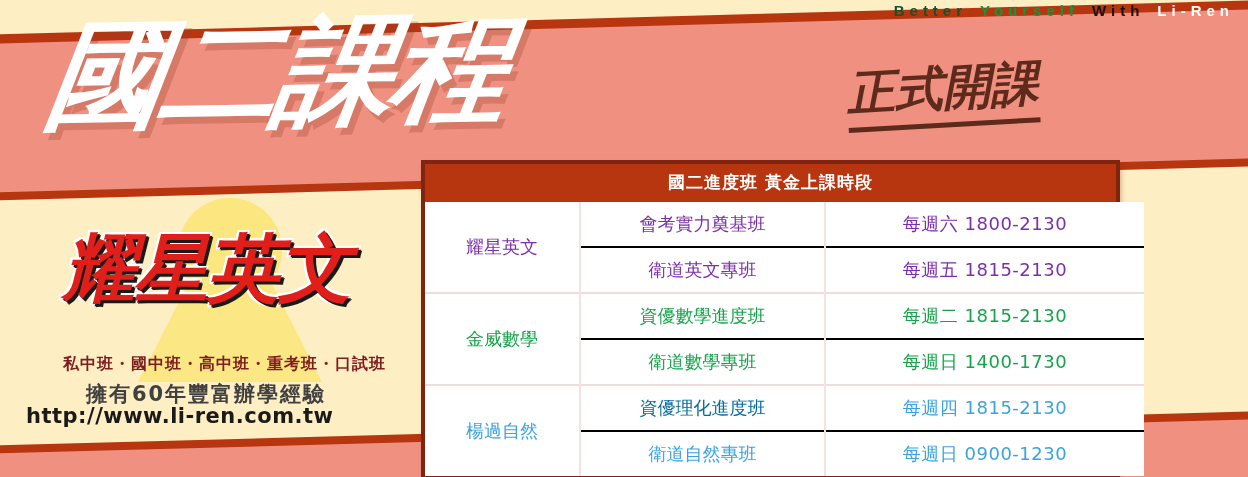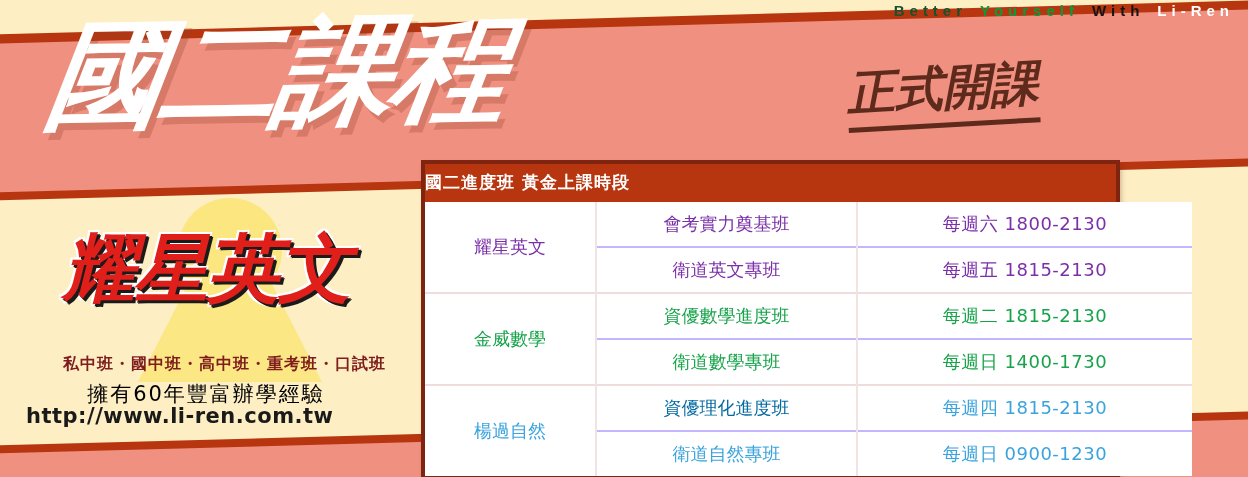--- a/index.html
+++ b/index.html
@@ -211,22 +211,22 @@
     white-space: nowrap;
     font-family: "DejaVu Sans", sans-serif;
   }
   #logo-exp {
     position: absolute;
     left: 0;
     top: 184px;
     width: 360px;
     text-align: center;
     font-size: 21px;
-    font-weight: normal;
-    color: #000000;
+    font-weight: bold;
+    color: #404040;
     letter-spacing: 2px;
     white-space: nowrap;
     font-family: "DejaVu Sans", sans-serif;
   }
   #logo-url {
     position: absolute;
     left: 0;
     top: 208px;
     width: 360px;
     text-align: left;
@@ -246,56 +246,56 @@
     width: 699px;
     z-index: 14;
     border: 4px solid #802412;
     background: #ffffff;
     box-sizing: border-box;
     box-shadow: 2px 3px 4px rgba(110, 50, 30, 0.25);
   }
   #schedule-head {
     background: #b7350f;
     color: #ffffff;
-    text-align: left;
+    text-align: center;
     font-size: 17px;
     font-weight: bold;
     letter-spacing: 1px;
     padding: 7px 0 8px 0;
     font-family: "DejaVu Sans", sans-serif;
   }
   table.sched {
     width: 100%;
     border-collapse: collapse;
     background: #ffffff;
     table-layout: fixed;
   }
   table.sched td {
     font-family: "DejaVu Sans", sans-serif;
     text-align: center;
     vertical-align: middle;
     font-size: 18px;
     height: 44px;
-    padding: 0 12px;
+    padding: 0 4px;
   }
   td.subject {
     width: 146px;
     border-right: 2px solid #f2e2e2;
   }
   td.course {
     width: 235px;
     border-right: 2px solid #f2e2e2;
   }
   td.time {
     width: 310px;
     letter-spacing: 0.5px;
   }
   tr.inner td.course,
   tr.inner td.time {
-    border-top: 2px solid #c4b5fd;
+    border-top: 2px solid #000000;
   }
   tr.groupstart td {
     border-top: 2px solid #efdcdc;
   }
   tr.firstgroup td {
     border-top: none;
   }
 </style>
 </head>
 <body>

